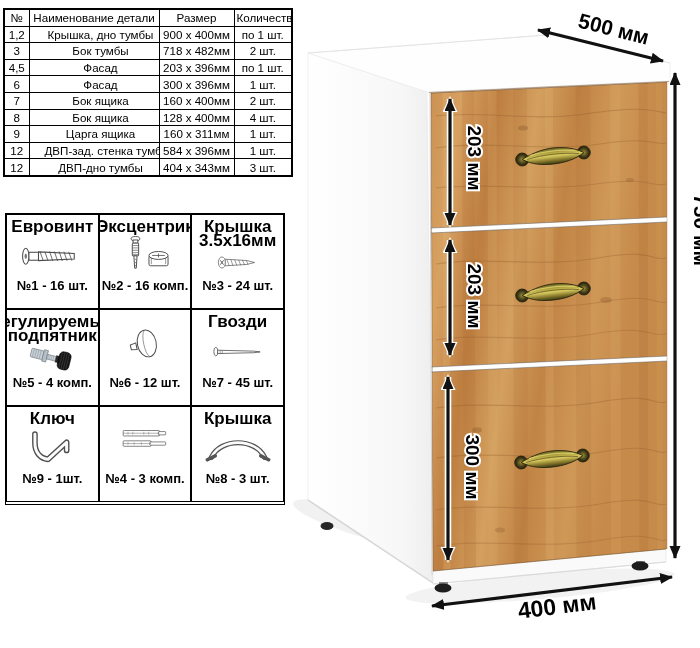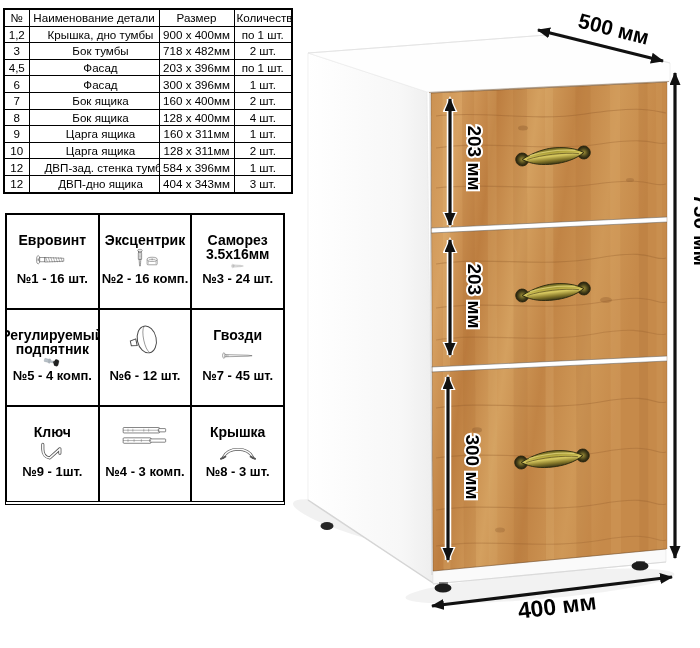--- a/index.html
+++ b/index.html
@@ -13,24 +13,24 @@
               padding:1px 2px;height:13.6px;text-align:center;white-space:nowrap;overflow:hidden;}
   table.parts td.nm{text-align:center;padding-left:15px;}
   table.parts th{font-weight:normal;}
 
   
   .hw-grid{position:absolute;left:5px;top:213px;width:278px;height:290px;display:grid;
            grid-template-columns:1fr 1fr 1fr;grid-template-rows:95px 97px 96px;
            border:1px solid #000;background:#fff;}
   .hw-cell{border:1px solid #000;display:flex;flex-direction:column;align-items:center;
            text-align:center;overflow:hidden;background:#fff;}
-  .hw-title{font-weight:bold;font-size:14px;line-height:13.5px;padding:19px 2px 0 2px;}
+  .hw-title{font-weight:bold;font-size:17px;line-height:13.5px;padding:5px 2px 0 2px;}
   .hw-icon{flex:1;display:flex;align-items:center;justify-content:center;width:100%;min-height:0;}
   .hw-icon svg{max-height:100%;}
-  .hw-count{font-weight:bold;font-size:13px;padding-bottom:22px;}
+  .hw-count{font-weight:bold;font-size:13px;padding-bottom:15px;}
 
   
   svg.cab{position:absolute;left:0;top:0;}
   svg.cab text{font-family:"Liberation Sans",sans-serif;font-weight:bold;fill:#000;}
   .halo{stroke:#fff;stroke-width:4px;paint-order:stroke;}
 </style>
 </head>
 <body>
 
 <div class="stage">
@@ -87,34 +87,28 @@
           <td>128 х 400мм</td>
           <td>4 шт.</td>
         </tr>
       <tr>
           <td>9</td>
           <td class="nm">Царга ящика</td>
           <td>160 х 311мм</td>
           <td>1 шт.</td>
         </tr>
       <tr>
-          <td>10</td>
-          <td class="nm">Царга ящика</td>
-          <td>128 х 311мм</td>
-          <td>2 шт.</td>
-        </tr>
-      <tr>
           <td>12</td>
           <td class="nm">ДВП-зад. стенка тумбы</td>
           <td>584 х 396мм</td>
           <td>1 шт.</td>
         </tr>
       <tr>
           <td>12</td>
-          <td class="nm">ДВП-дно ящика</td>
+          <td class="nm">ДВП-дно тумбы</td>
           <td>404 х 343мм</td>
           <td>3 шт.</td>
         </tr>
     </tbody>
   </table>
 
   <div class="hw-grid">
 
     <div class="hw-cell">
       <div class="hw-title">Евровинт</div>
@@ -147,21 +141,21 @@
           <path d="M26,14.5 h8 M26,17.5 h8 M26,20.5 h8 M26,23.5 h8 M26,26 h8" stroke="#4a4a4a" stroke-width=".8"></path>
           <path d="M29,31 l2.5,2 M28.7,35 l2.6,2 M29,39 l2,1.6" stroke="#4a4a4a" stroke-width=".8"></path>
           <path d="M51,27 h16 M59,24.5 v5" stroke="#4a4a4a" stroke-width="1"></path>
           <path d="M50,30 v8 M68,30 v8" stroke="#4a4a4a" stroke-width=".7"></path>
         </svg>
       </div>
       <div class="hw-count">№2 - 16 комп.</div>
     </div>
 
     <div class="hw-cell">
-      <div class="hw-title">Саморез 3.5х16мм</div>
+      <div class="hw-title">Крышка 3.5х16мм</div>
       <div class="hw-icon">
         <svg viewBox="0 0 84 56" width="80" height="40">
           <g fill="#fff" stroke="#4a4a4a" stroke-width="1.2">
             <ellipse cx="13" cy="28" rx="6.5" ry="10"></ellipse>
             <path d="M19,22 L58,24.5 L72,28 L58,31.5 L19,34 Z"></path>
           </g>
           <path d="M10,24 L16,32 M16,24 L10,32" stroke="#4a4a4a" stroke-width="1.6"></path>
           <path d="M22,22.5 L26,34 M29,22.7 L33,33.8 M36,23 L40,33.4 M43,23.4 L47,33 M50,23.8 L54,32.5 M57,24.3 L60,31.8" stroke="#4a4a4a" stroke-width="1"></path>
         </svg>
       </div>

